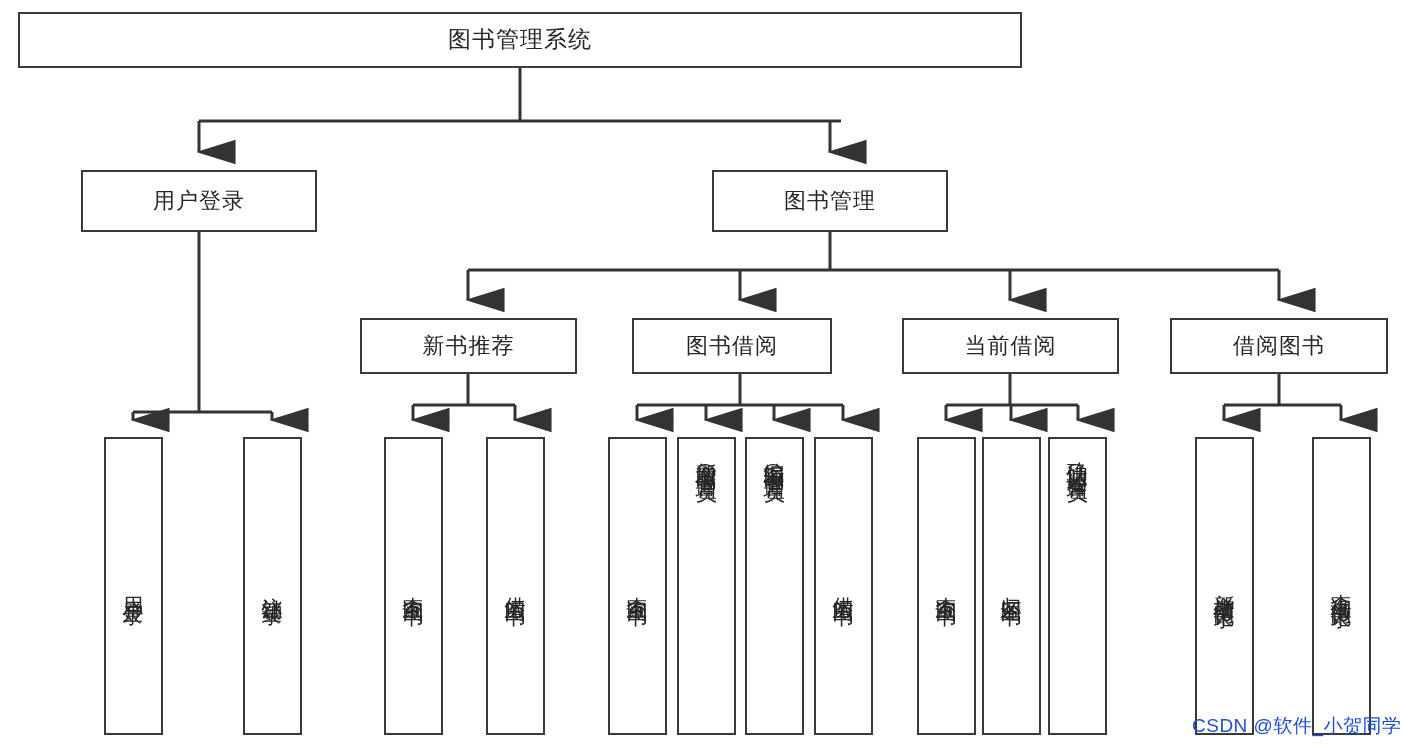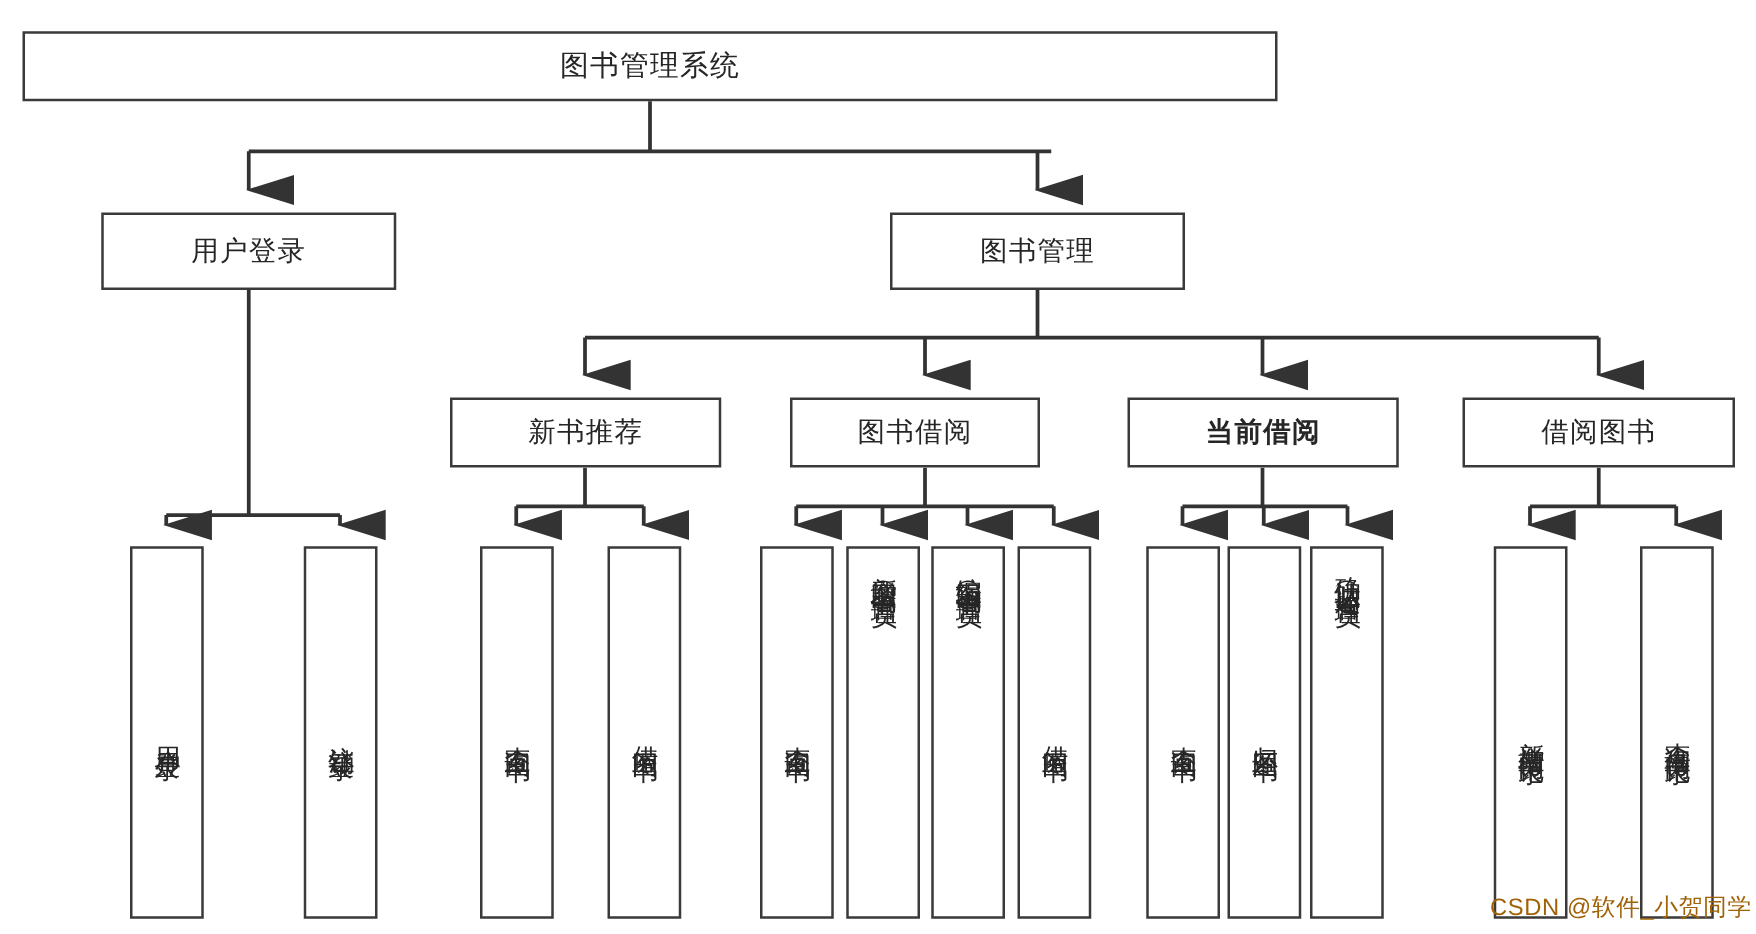--- a/index.html
+++ b/index.html
@@ -66,21 +66,21 @@
   }
   .leaf-inner.top {
     align-items: flex-start;
     padding-top: 2px;
   }
   .watermark {
     position: absolute;
     left: 1192px;
     top: 713px;
     font-size: 19px;
-    color: #a16207;
+    color: #1d4ed8;
     white-space: nowrap;
     letter-spacing: 0.5px;
   }
 </style>
 </head>
 <body>
 
 <div id="canvas">
 
   <svg id="wires" viewBox="0 0 1405 747">
@@ -131,38 +131,38 @@
       <path d="M 1011 405 L 1011 420" marker-end="url(#arrowdown)"></path>
       <path d="M 1078 405 L 1078 420" marker-end="url(#arrowdown)"></path>
 
       <path d="M 1279 374 L 1279 405"></path>
       <path d="M 1224 405 L 1341 405"></path>
       <path d="M 1224 405 L 1224 420" marker-end="url(#arrowdown)"></path>
       <path d="M 1341 405 L 1341 420" marker-end="url(#arrowdown)"></path>
     </g>
   </svg>
 
-  <div class="node horiz root" style="left:18px; top:12px; width:1004px; height:56px;margin-top:13px;">
+  <div class="node horiz root" style="left:18px; top:12px; width:1004px; height:56px;">
     <span>图书管理系统</span>
   </div>
 
   <div class="node horiz" style="left:81px; top:170px; width:236px; height:62px;">
     <span>用户登录</span>
   </div>
   <div class="node horiz" style="left:360px; top:318px; width:217px; height:56px;">
     <span>新书推荐</span>
   </div>
 
   <div class="node horiz" style="left:712px; top:170px; width:236px; height:62px;">
     <span>图书管理</span>
   </div>
   <div class="node horiz" style="left:632px; top:318px; width:200px; height:56px;">
     <span>图书借阅</span>
   </div>
-  <div class="node horiz" style="left:902px; top:318px; width:217px; height:56px;font-weight:bold;">
+  <div class="node horiz" style="left:902px; top:318px; width:217px; height:56px;">
     <span>当前借阅</span>
   </div>
   <div class="node horiz" style="left:1170px; top:318px; width:218px; height:56px;">
     <span>借阅图书</span>
   </div>
 
   <div class="node leaf" style="left:104px; top:437px; width:59px; height:298px;">
     <span class="leaf-inner">
       <span class="vtext">用户登录</span>
     </span>

